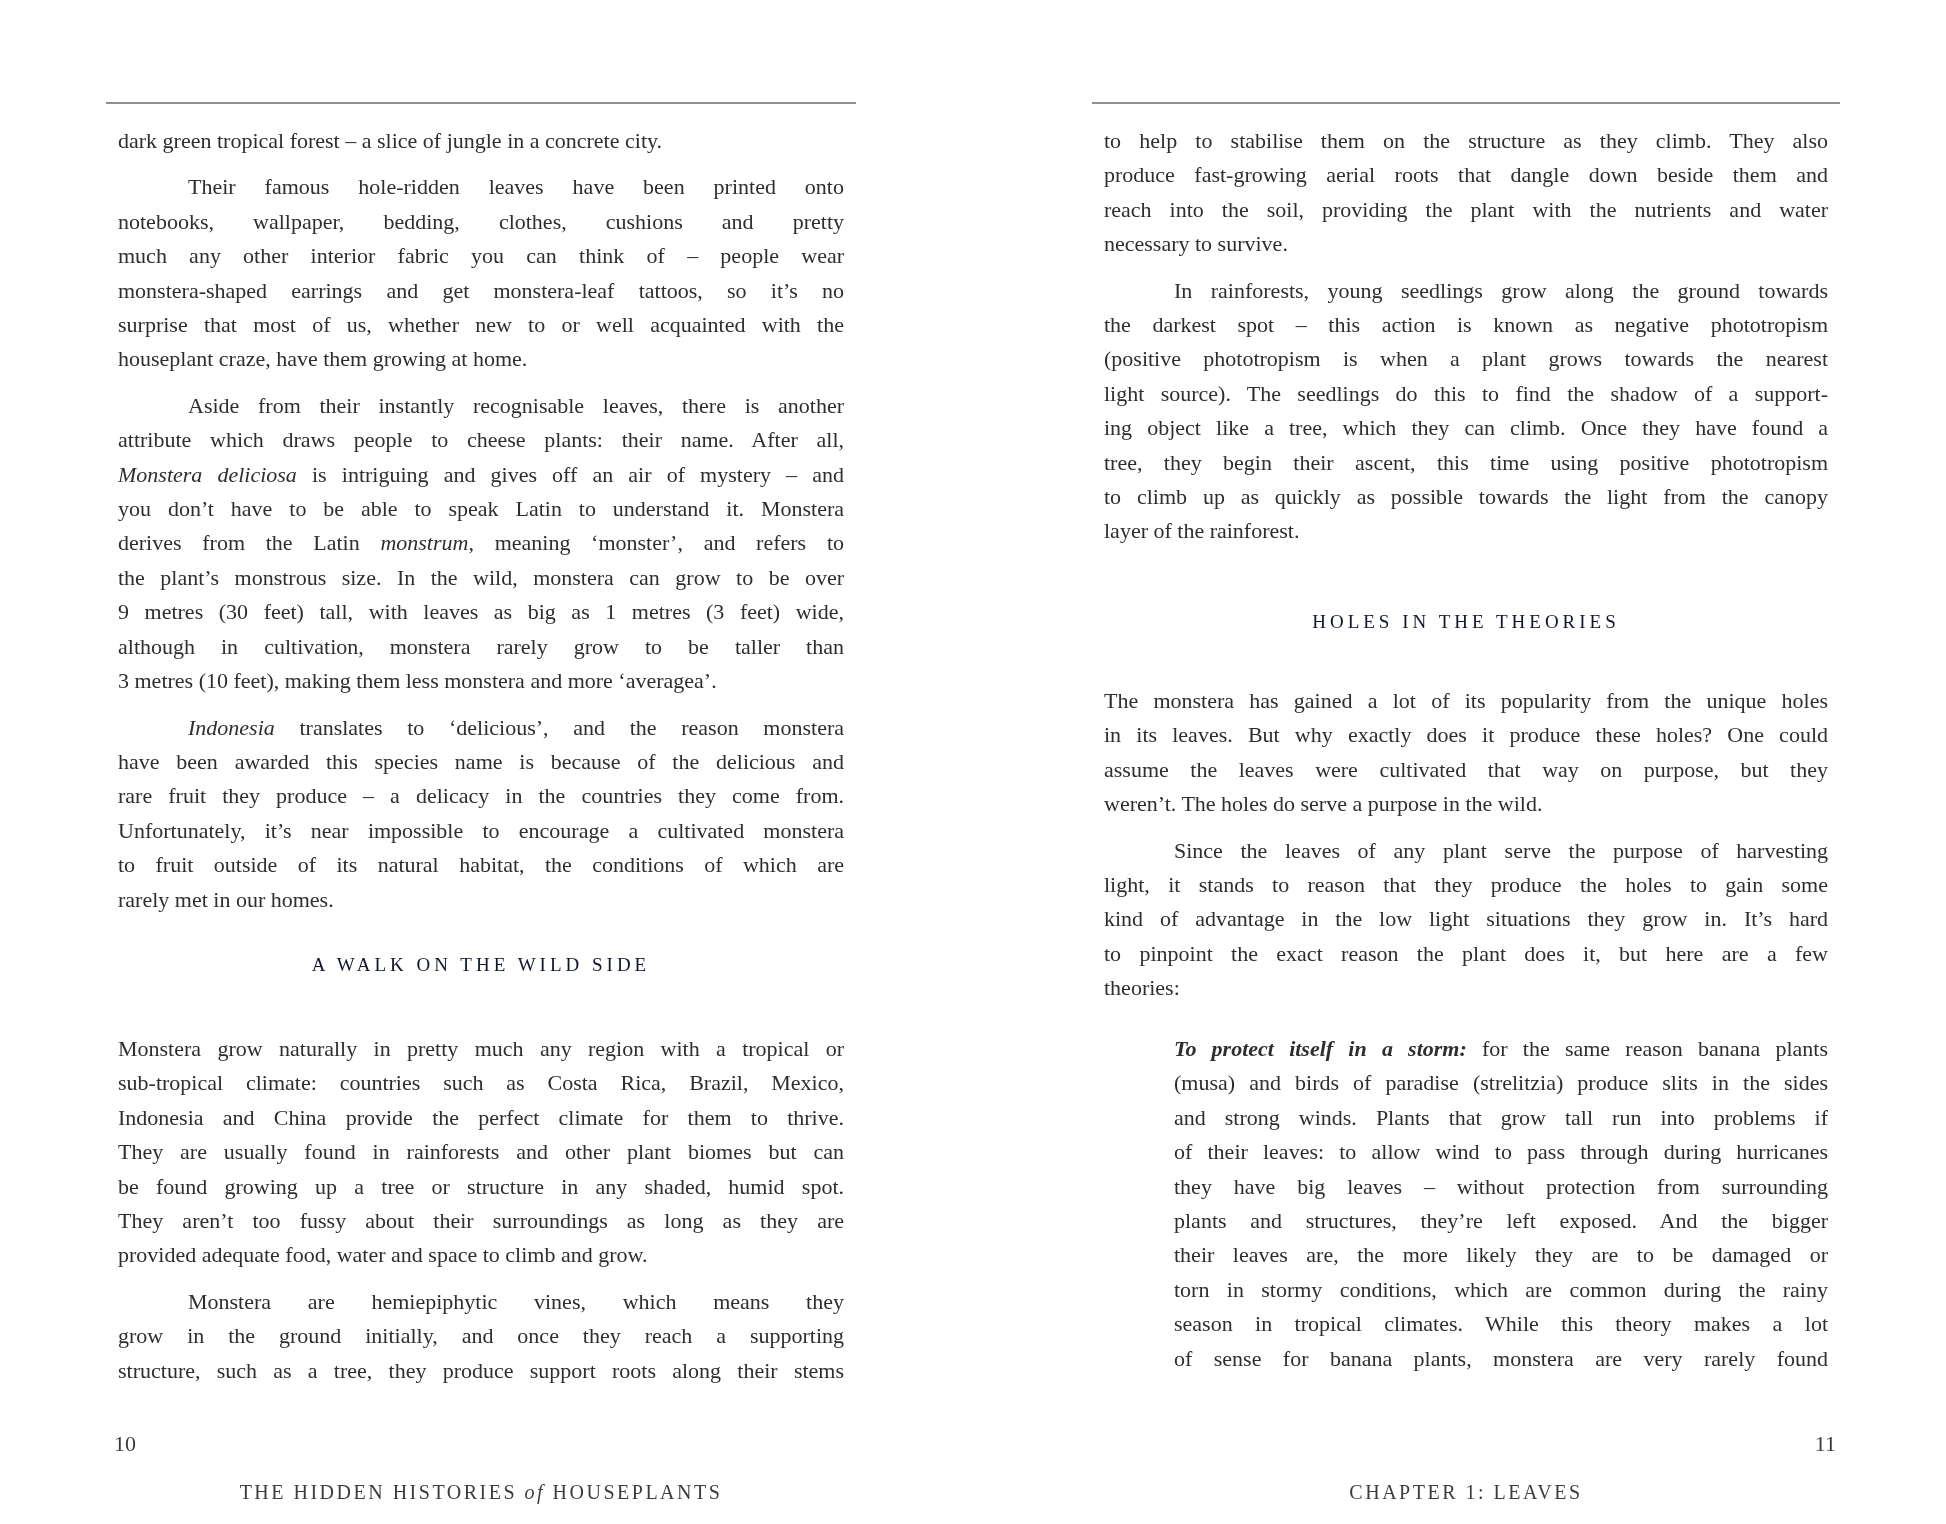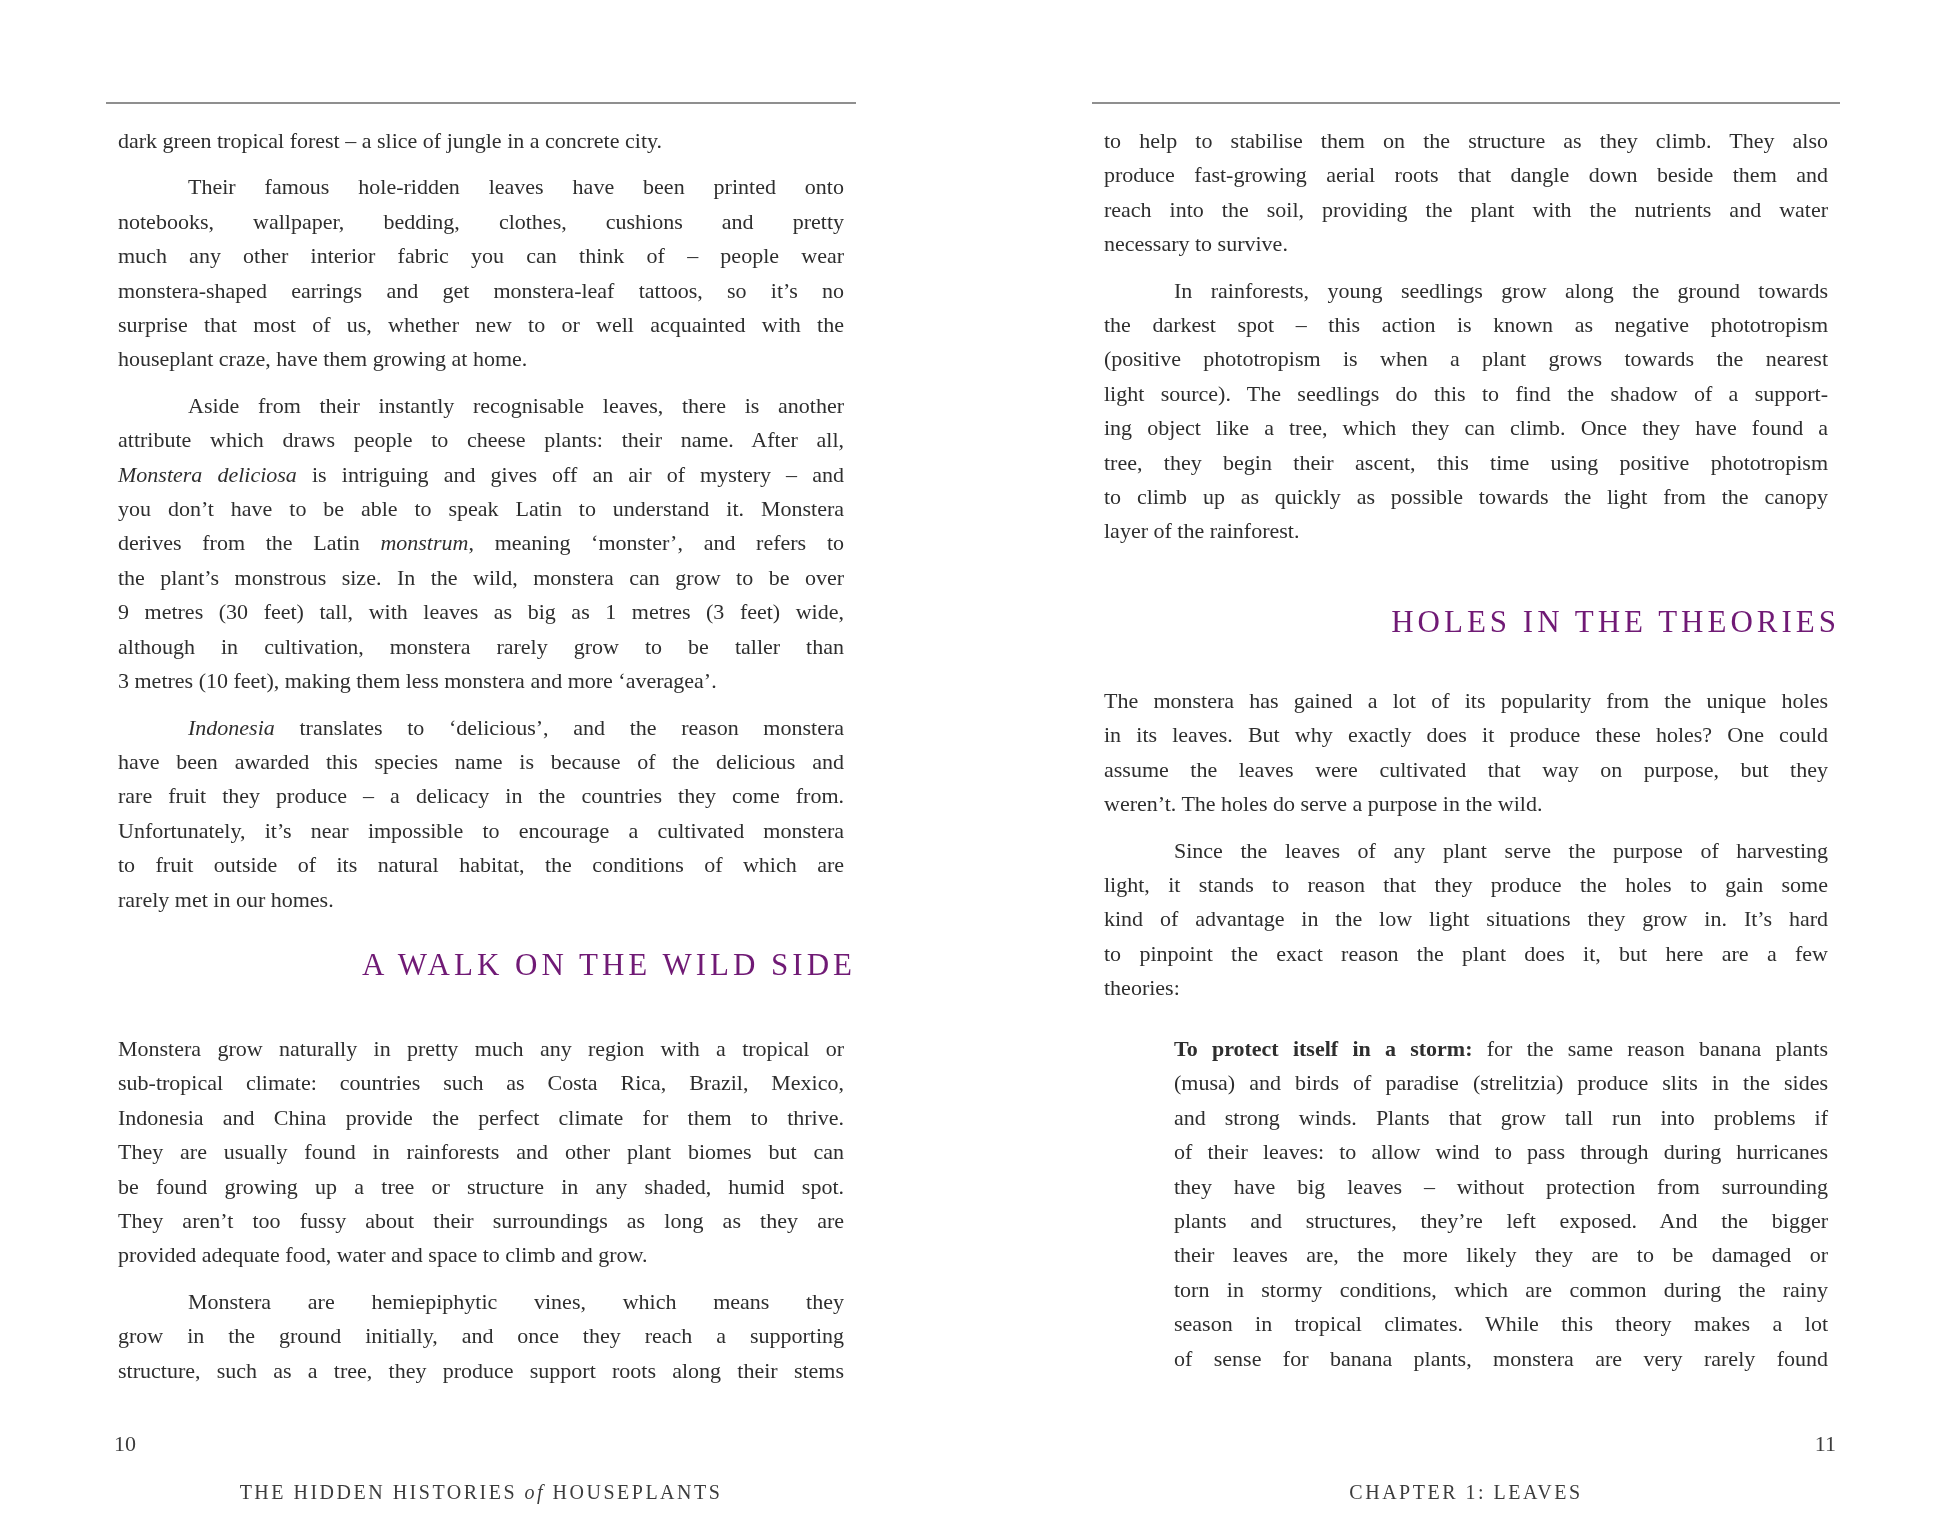--- a/index.html
+++ b/index.html
@@ -13,24 +13,24 @@
   .col.left{left:106px;width:750px;}
   .col.right{left:1092px;width:748px;}
   .rule{position:absolute;top:102px;left:0;width:100%;height:2px;background:#8f8f8f;}
   .textblock{position:absolute;left:0;width:100%;}
   .para{margin:12px;}
   .line{text-align:justify;text-align-last:justify;}
   .line.last{text-align-last:left;}
   .line.first{text-indent:70px;}
   .indent-block{padding-left:70px;box-sizing:border-box;}
   .s-i{font-style:italic;}
-  .s-bi{font-weight:700;}
+  .s-bi{font-style:italic;font-weight:700;}
   .heading{
-    position:absolute;left:0;width:100%;margin:0;text-align:right;
-    font-size:31px;font-weight:400;letter-spacing:4px;color:#701a75;line-height:34px;
+    position:absolute;left:0;width:100%;margin:0;text-align:center;
+    font-size:19px;font-weight:400;letter-spacing:4px;color:#0f172a;line-height:34px;
     white-space:nowrap;
   }
   .footer{position:absolute;top:1428px;left:0;width:100%;height:32px;
     font-size:20px;letter-spacing:2.5px;color:#3c3c3c;line-height:32px;}
   .footer .pagenum{position:absolute;top:0;font-size:22px;letter-spacing:0;}
   .footer .pagenum.outer-left{left:0;margin-left:8px;}
   .footer .pagenum.outer-right{right:4px;}
   .footer .footer-title{display:block;width:100%;text-align:center;margin-top:48px;}
 </style>
 </head>

